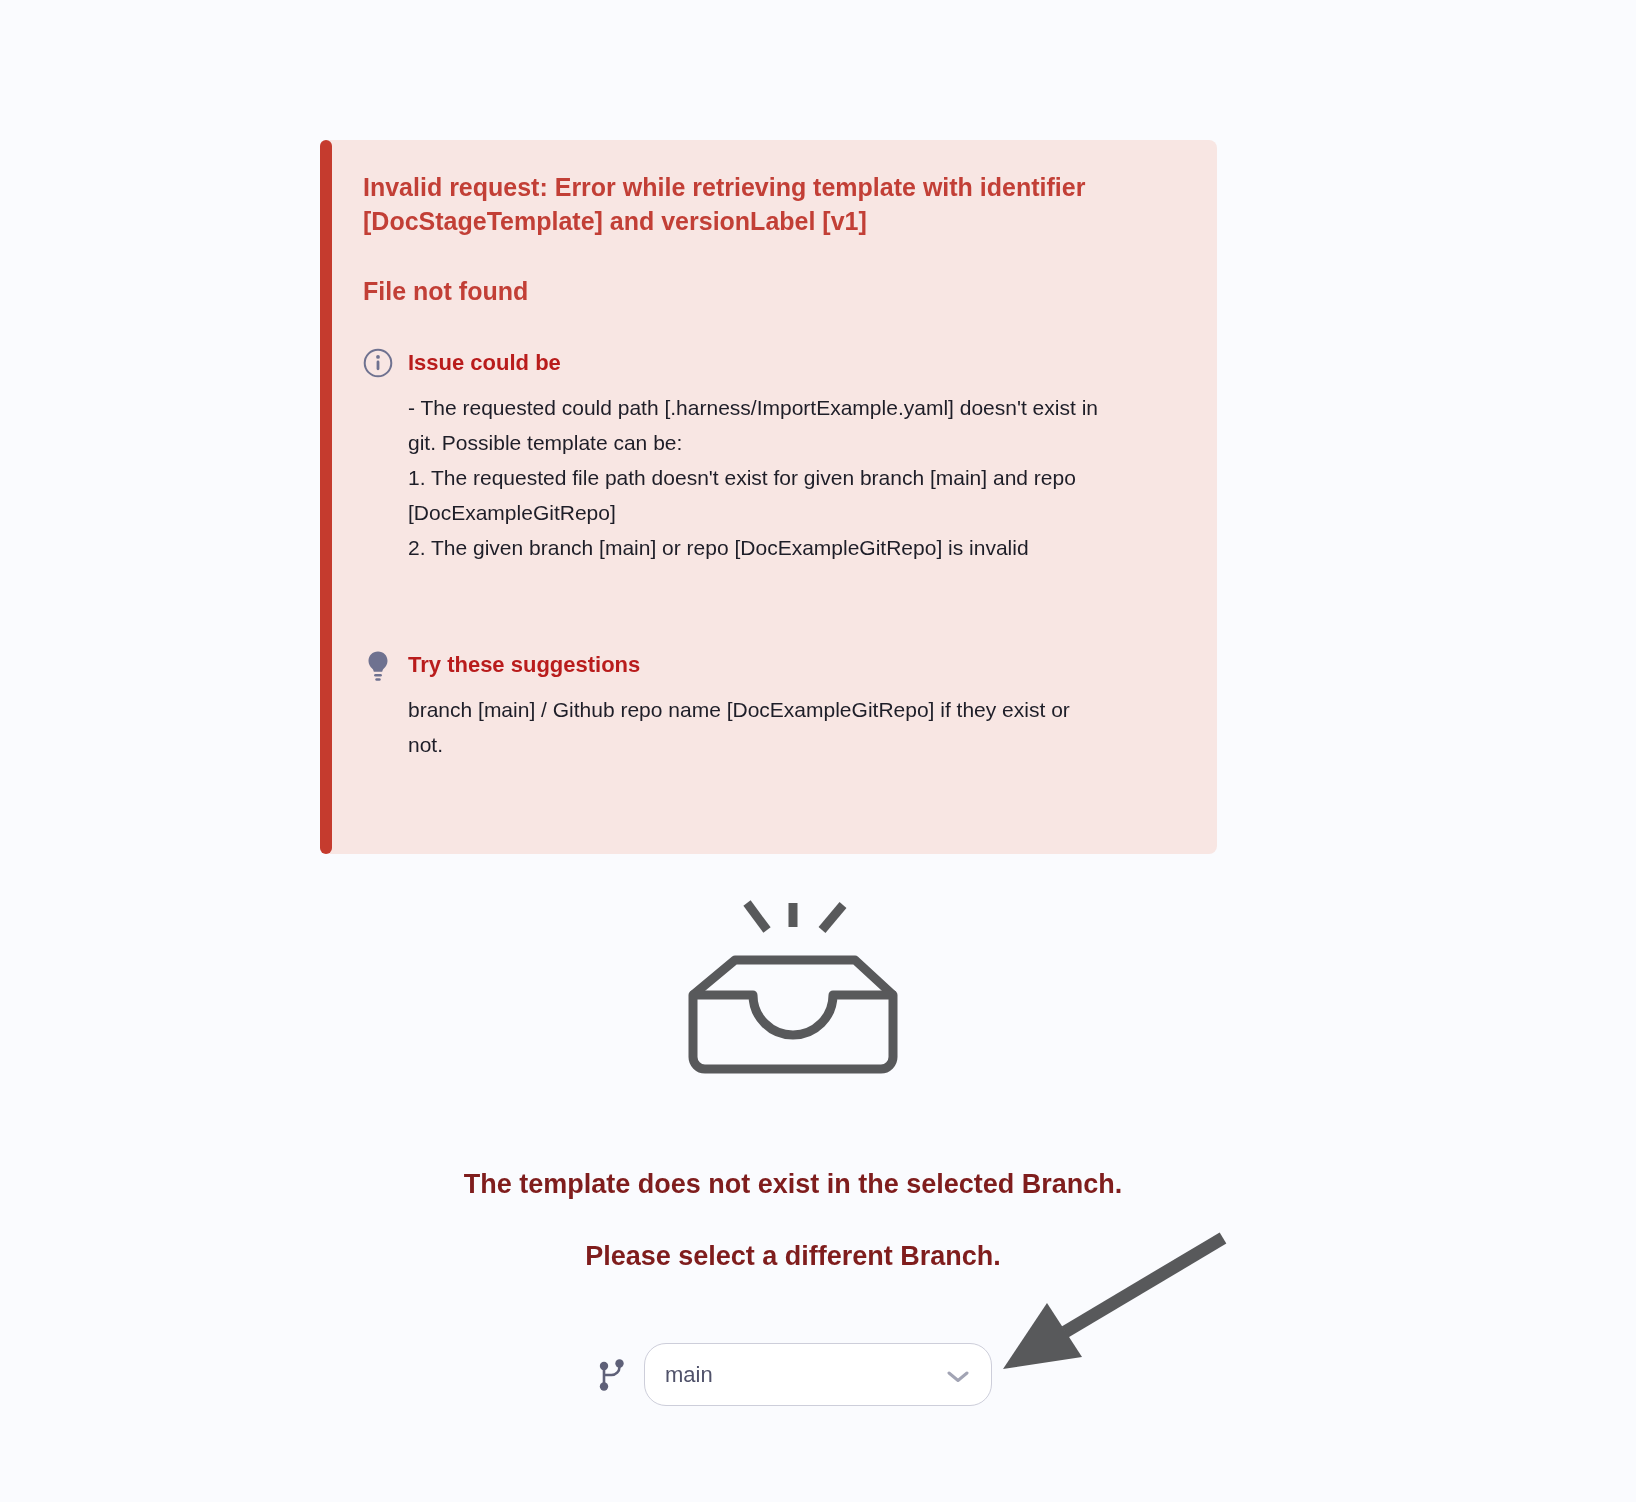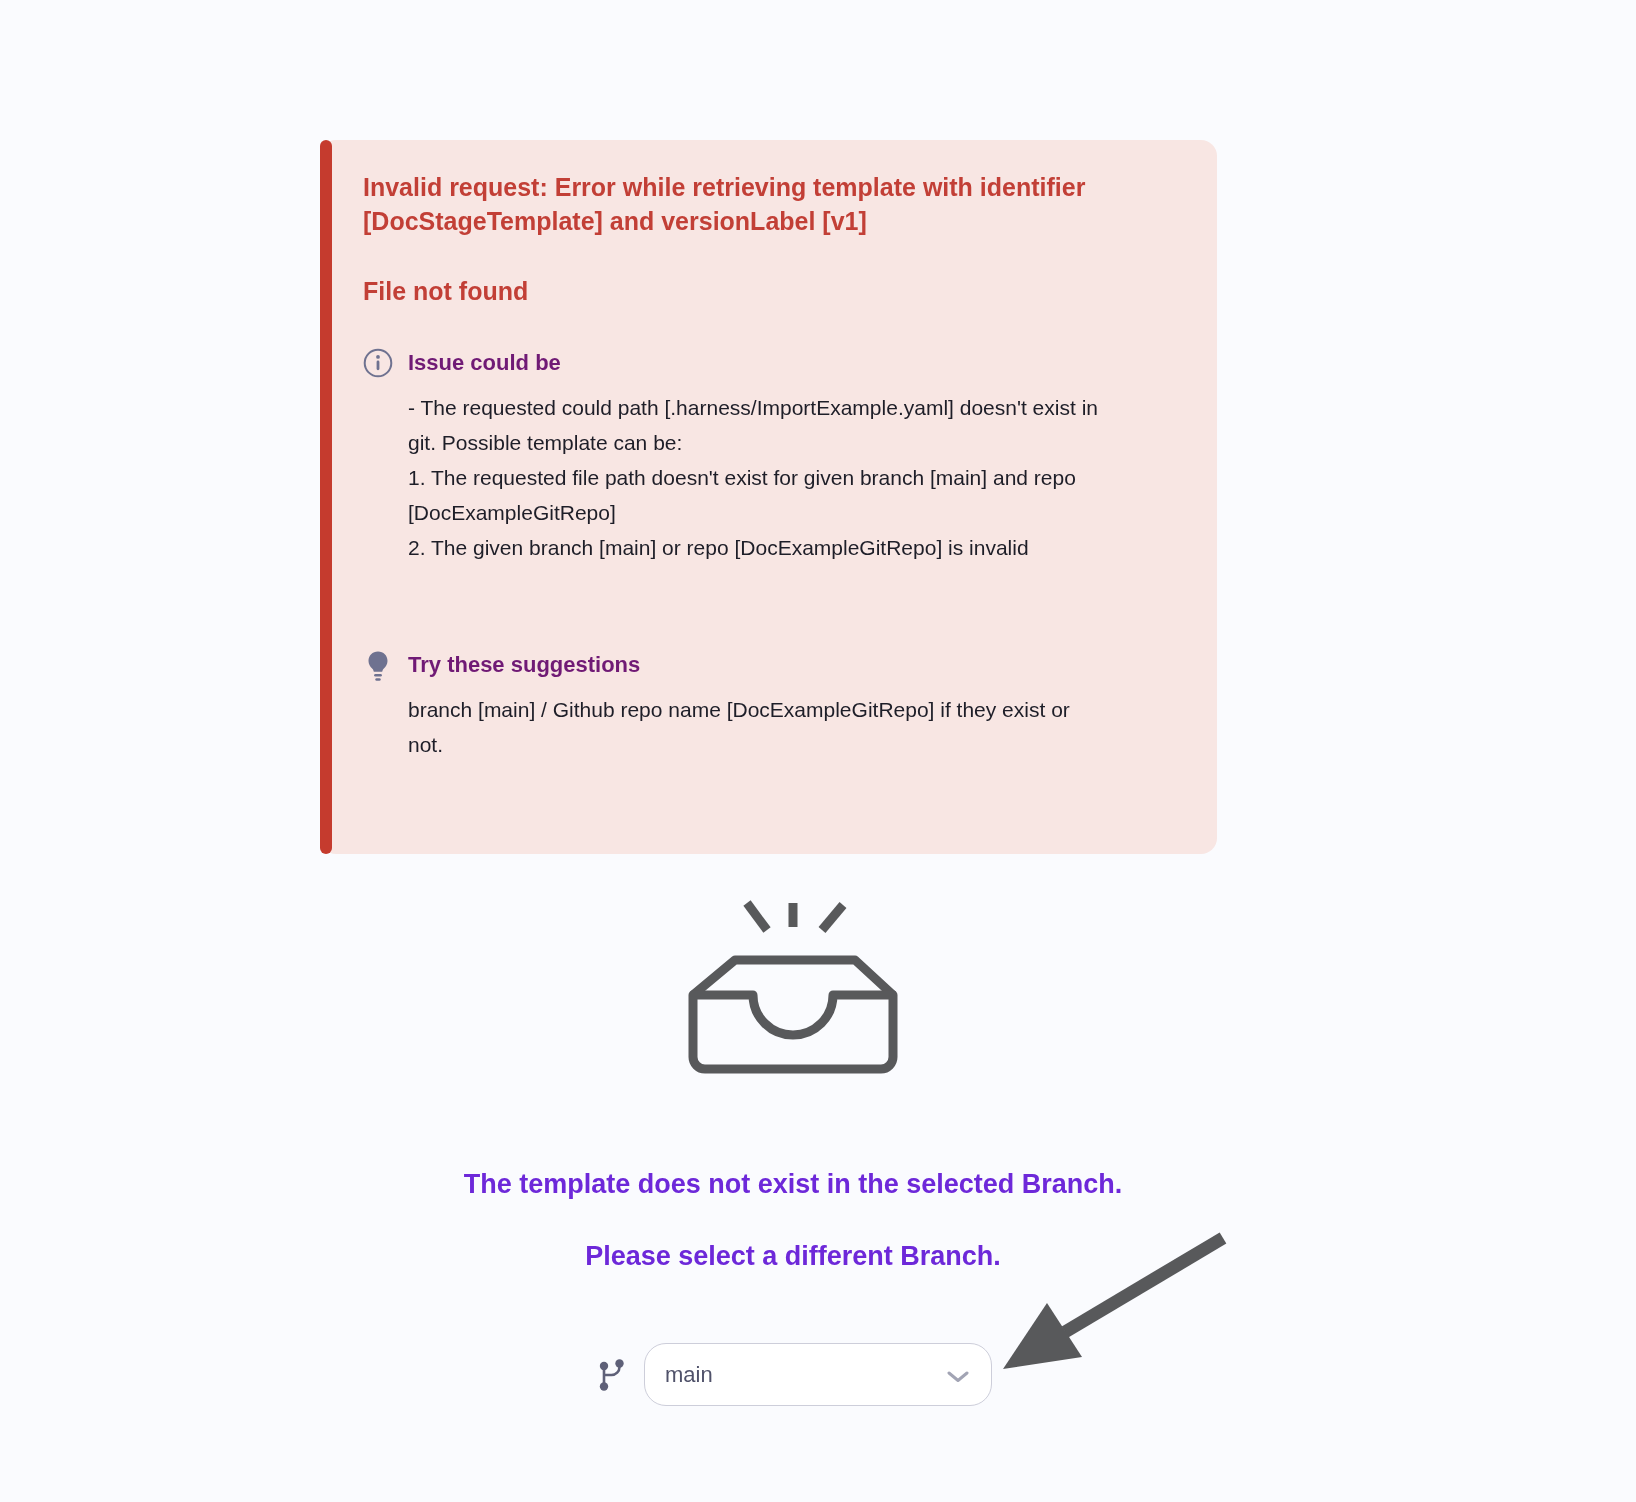--- a/index.html
+++ b/index.html
@@ -10,54 +10,54 @@
     font-family:"Liberation Sans","DejaVu Sans",sans-serif;
     overflow:hidden;
   }
 
   
   .error-box {
     position:absolute; left:320px; top:140px;
     width:897px; height:714px;
     box-sizing:border-box;
     background:#F8E6E3;
-    border-radius:16px;
+    border-radius:8px;
     padding:30px 36px 0 43px;
   }
   .error-box::before {
     content:"";
     position:absolute; left:0; top:0; height:100%; width:12px;
     background:#C53B2E;
     border-radius:6px;
   }
   .err-title {
     color:#C23F36; font-weight:bold;
     font-size:25px; line-height:34px;
   }
   .err-sub { margin-top:36px; }
   .sec { margin-top:40px; }
   .sec--suggestions { margin-top:85px; }
   .sec-head { display:flex; align-items:center; }
   .sec-icon { width:30px; height:30px; margin-right:15px; flex:0 0 auto; }
-  .sec-title { font-size:22px; font-weight:bold; color:#701a75; }
+  .sec-title { font-size:22px; font-weight:bold; color:#b91c1c; }
   .sec-body {
     margin:12px 0 0 45px;
     font-size:21px; line-height:35px;
     color:#1E1E28;
     max-width:775px;
   }
 
   
   .empty-icon { position:absolute; left:685px; top:897px; width:216px; height:184px; }
 
   .msg {
     position:absolute; left:0; width:1586px;
     text-align:center;
     font-weight:bold; font-size:27px;
-    color:#6d28d9;
+    color:#7f1d1d;
   }
   .msg-primary { top:1169px; }
   .msg-secondary { top:1241px; }
 
   
   .branch-icon { position:absolute; left:596px; top:1356px; width:32px; height:36px; }
   .branch-select {
     position:absolute; left:644px; top:1343px;
     width:348px; height:63px;
     box-sizing:border-box;

